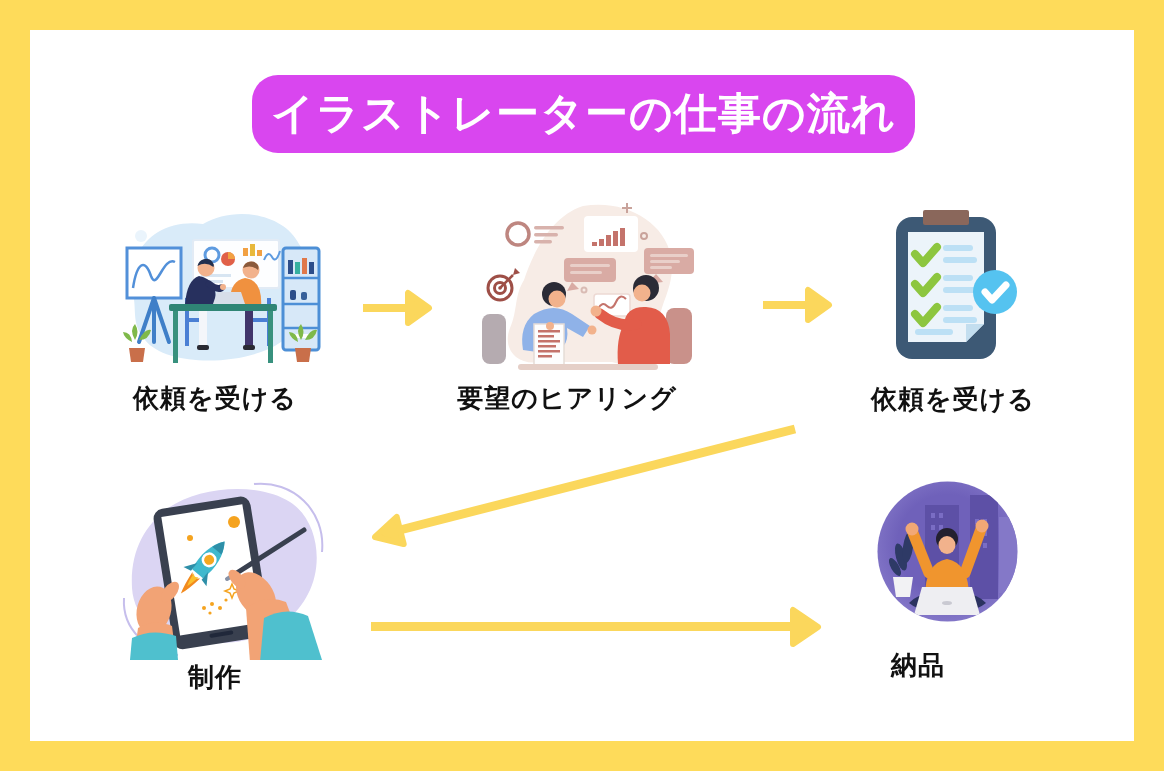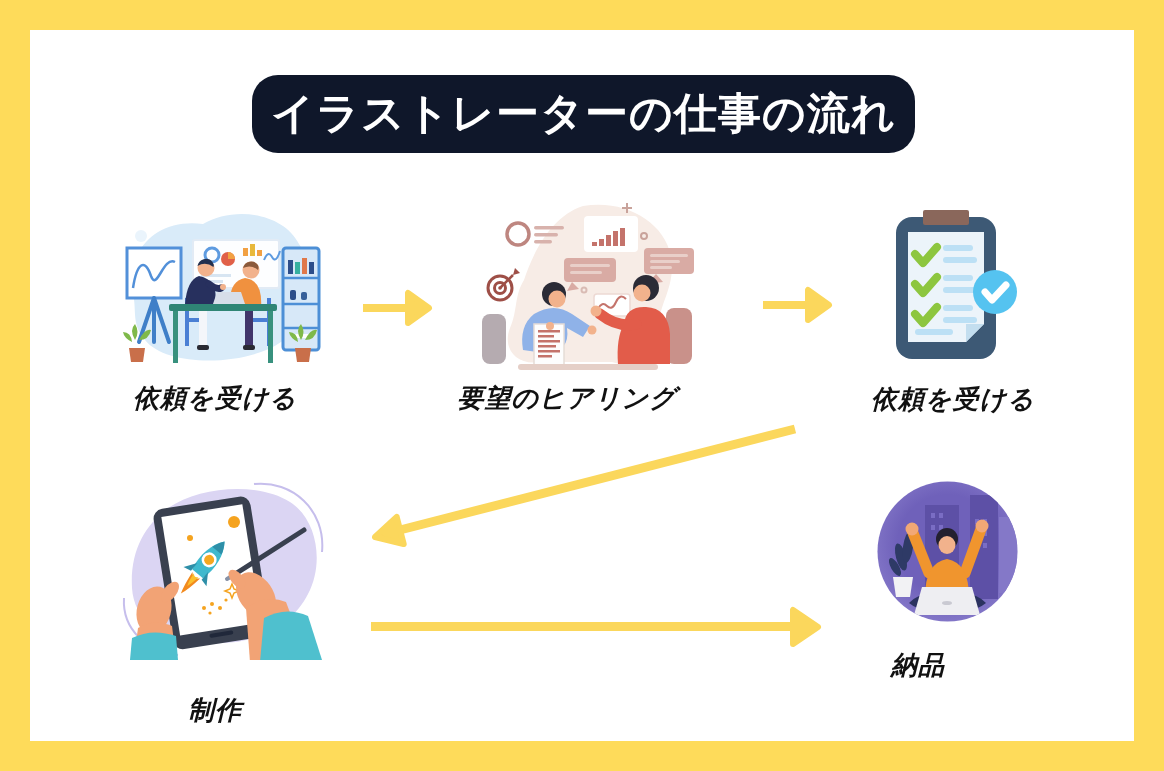--- a/index.html
+++ b/index.html
@@ -3,36 +3,36 @@
 <meta charset="utf-8">
 <style>
   * { margin:0; padding:0; box-sizing:border-box; }
   html,body { width:1164px; height:771px; }
   body { font-family:"Liberation Sans","DejaVu Sans",sans-serif; background:#FFFFFF; position:relative; overflow:hidden; }
 
   .frame { position:absolute; inset:0; border:30px solid #FEDB5A; background:#FFFFFF; }
 
   .banner {
     position:absolute; left:252px; top:75px; width:663px; height:78px;
-    background:#0f172a; border-radius:26px;
+    background:#d946ef; border-radius:26px;
     display:flex; align-items:center; justify-content:center;
   }
   .banner-title {
     color:#FFFFFF; font-size:43px; font-weight:700; letter-spacing:1px; white-space:nowrap;
   }
 
   .illu { position:absolute; }
   .step-label {
     position:absolute; text-align:center; font-weight:700; color:#111111;
-    font-size:26px; letter-spacing:1px; white-space:nowrap;font-style:italic;
+    font-size:26px; letter-spacing:1px; white-space:nowrap;
   }
   #label-1 { left:105px; top:381px; width:220px; }
   #label-2 { left:447px; top:381px; width:240px; }
   #label-3 { left:871px; top:382px; width:160px; }
-  #label-4 { left:105px; top:660px; width:220px;margin-top:33px; }
+  #label-4 { left:105px; top:660px; width:220px; }
   #label-5 { left:838px; top:648px; width:160px; }
 
   #illu-1 { left:105px; top:202px; width:220px; height:178px; }
   #illu-2 { left:468px; top:198px; width:232px; height:180px; }
   #illu-3 { left:884px; top:210px; width:138px; height:152px; }
   #illu-4 { left:106px; top:480px; width:228px; height:180px; }
   #illu-5 { left:875px; top:479px; width:145px; height:145px; }
 
   .arrow { position:absolute; }
   #arrow-1 { left:358px; top:286px; width:76px; height:44px; }

